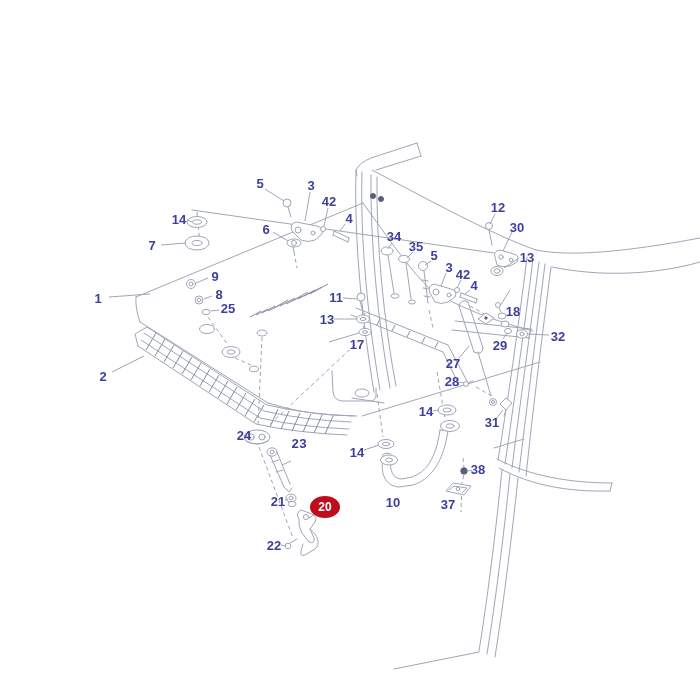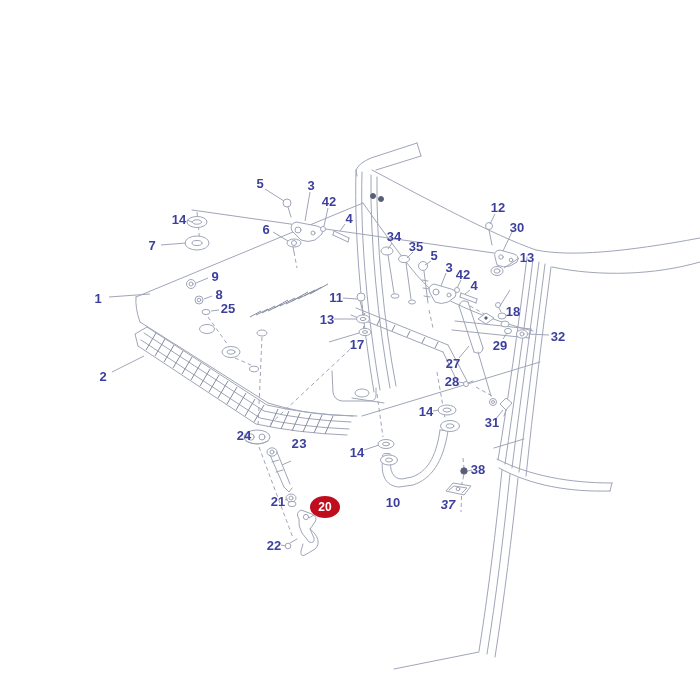--- a/index.html
+++ b/index.html
@@ -319,16 +319,16 @@
       <div class="lbl" style="left: 452px; top: 381px;">28</div>
       <div class="lbl" style="left: 492px; top: 422px;">31</div>
       <div class="lbl" style="left: 426px; top: 411px;">14</div>
       <div class="lbl" style="left: 357px; top: 452px;">14</div>
       <div class="lbl" style="left: 244px; top: 435px;">24</div>
       <div class="lbl" style="left: 299px; top: 444px; font-family: Liberation Mono, monospace;">23</div>
       <div class="lbl" style="left: 278px; top: 501px;">21</div>
       <div class="lbl hl" style="left: 325px; top: 507px;">20</div>
       <div class="lbl" style="left: 274px; top: 545px;">22</div>
       <div class="lbl" style="left: 393px; top: 502px;">10</div>
-      <div class="lbl" style="left: 448px; top: 504px; font-style: italic;">37</div>
+      <div class="lbl" style="left: 448px; top: 504px;">37</div>
       <div class="lbl" style="left: 478px; top: 469px;">38</div>
     </div>
 </div>
 
 </body></html>

